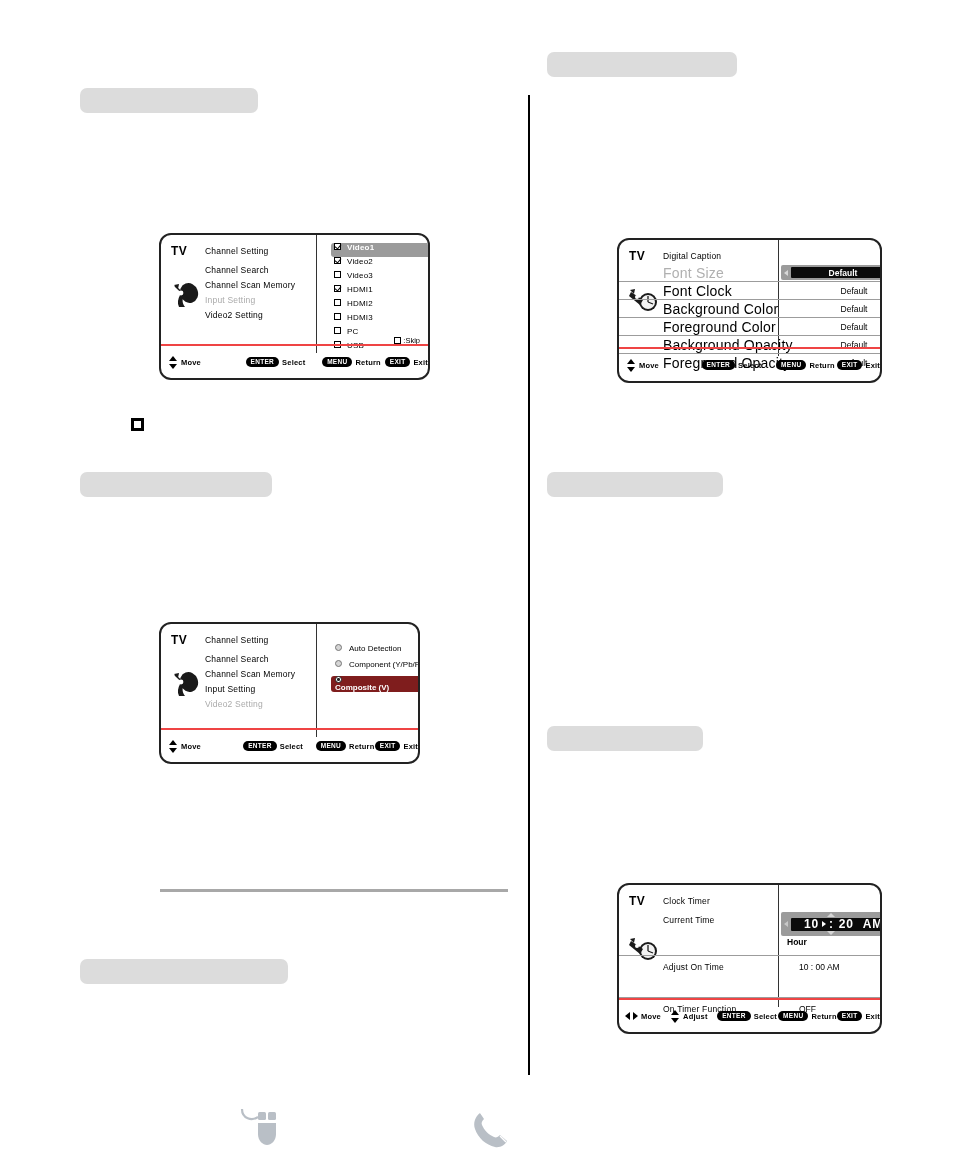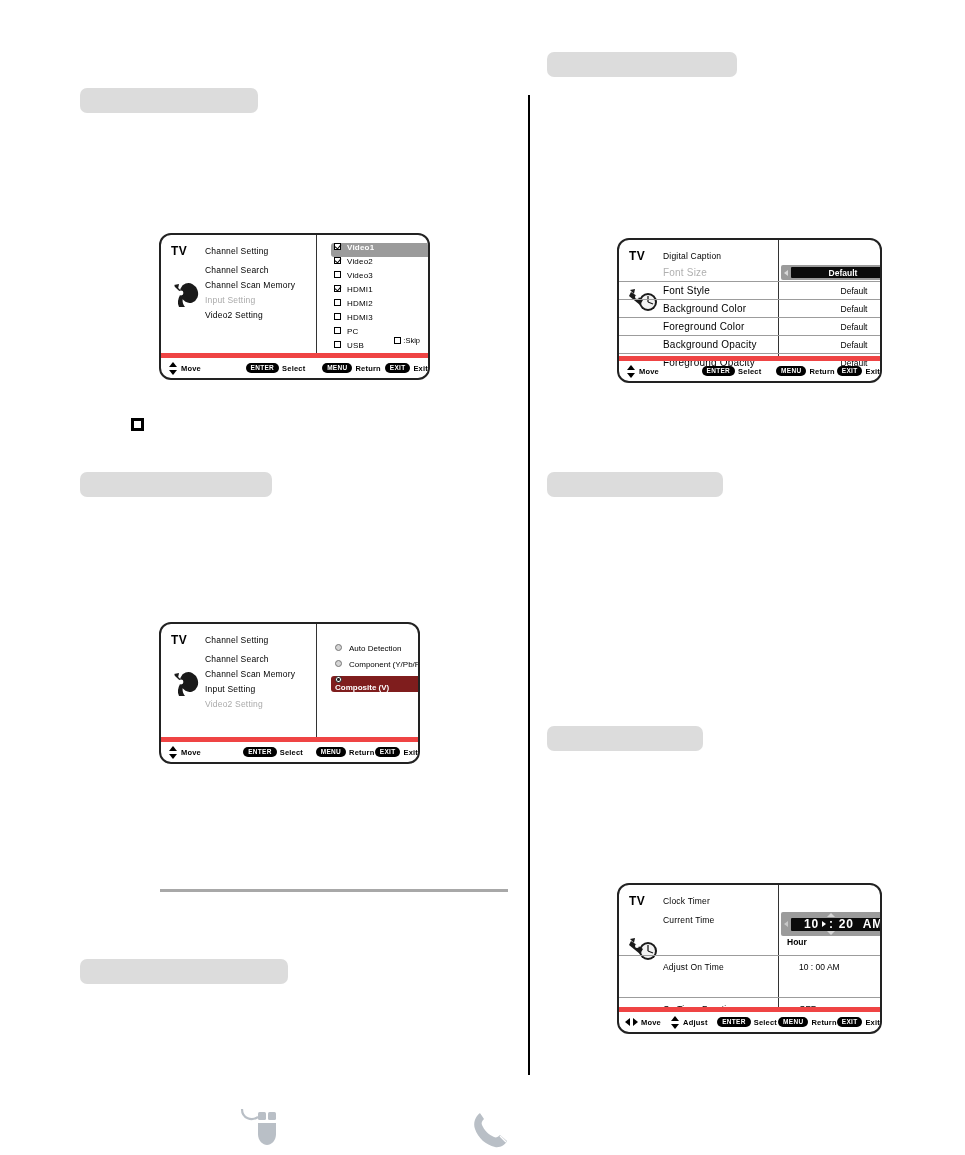--- a/index.html
+++ b/index.html
@@ -106,22 +106,22 @@
     left: 8px;
     width: 34px;
     height: 30px;
   }
   .osd-icon svg { display: block; width: 100%; height: 100%; }
 
   
   .osd-footer {
     position: absolute;
     left: 0; right: 0; bottom: 0;
-    height: 25px;
-    border-top: 5px solid #ef4444;
+    height: 34px;
+    border-top: 2px solid #ef4444;
     display: flex;
     align-items: center;
     font-size: 7.5px;
     font-weight: bold;
     box-sizing: border-box;
     padding-left: 8px;
   }
   .hint {
     display: flex;
     align-items: center;
@@ -279,21 +279,21 @@
     position: relative;
     height: 17px;
     display: flex;
     align-items: center;
     border-bottom: 1px solid #9c9c9c;
   }
   .cap-row:last-child { border-bottom: none; }
   .cap-name {
     position: absolute;
     left: 44px;
-    font-size: 10px;
+    font-size: 14px;
     letter-spacing: .2px;
   }
   .cap-row.dim .cap-name { color: #b0b0b0; }
   .cap-val {
     position: absolute;
     left: 180px;
     width: 110px;
     text-align: center;
     font-size: 8.5px;
   }
@@ -589,21 +589,21 @@
           <span class="cap-name">Font Size</span>
           <span class="spin-val">
             <span class="spin-left-arrow"></span>
             <span class="spin-inner">
               <span>Default</span>
 
             </span>
           </span>
         </div>
         <div class="cap-row">
-          <span class="cap-name">Font Style</span>
+          <span class="cap-name">Font Clock</span>
           <span class="cap-val">Default</span>
         </div>
         <div class="cap-row">
           <span class="cap-name">Background Color</span>
           <span class="cap-val">Default</span>
         </div>
         <div class="cap-row">
           <span class="cap-name">Foreground Color</span>
           <span class="cap-val">Default</span>
         </div>

